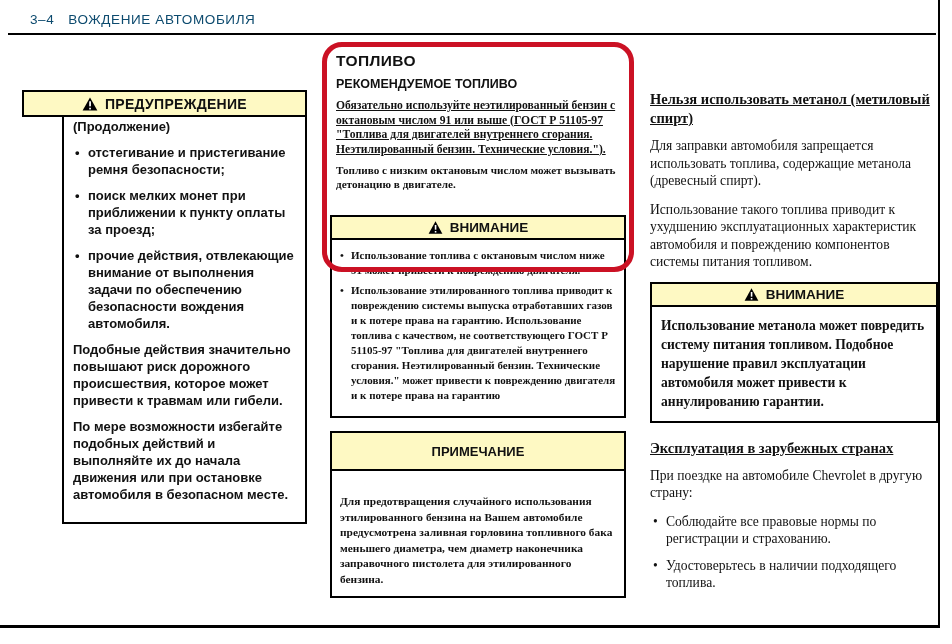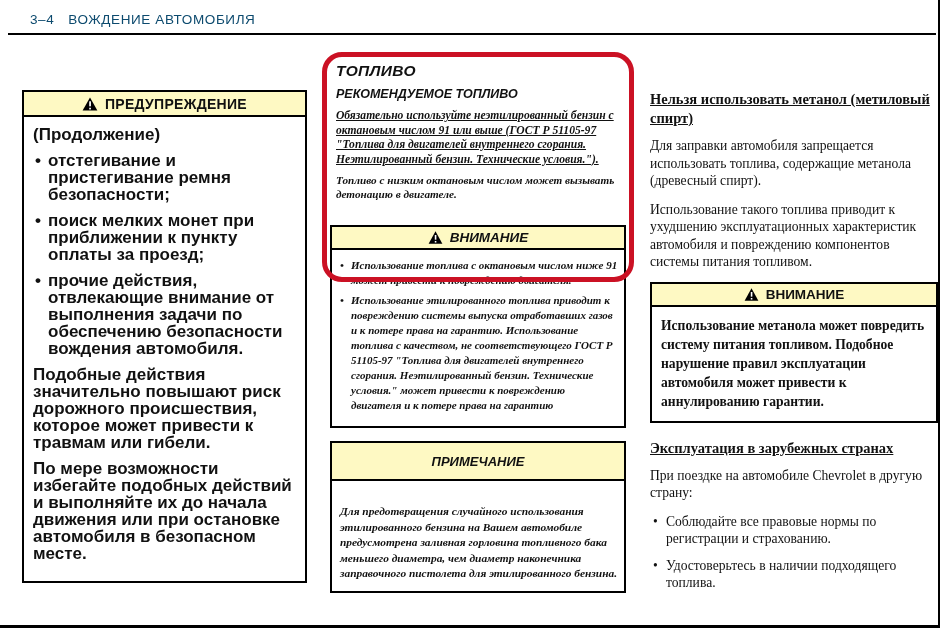--- a/index.html
+++ b/index.html
@@ -24,29 +24,29 @@
   .box { border:2px solid #000; background:#fff; }
   .box-title {
     border:2px solid #000; display:flex; align-items:center; justify-content:center;
     gap:7px; font-weight:bold; background:#fef9c3;
   }
   .warn-icon { display:inline-block; line-height:0; }
 
   
   .col-left { position:absolute; left:22px; top:90px; width:285px; }
   .col-left .box-title { height:27px; font-size:14px; letter-spacing:.3px; }
-  .col-left .box-body { border:2px solid #000; border-top:none; padding:9px 8px 10px 9px;
-    font-size:17px; font-weight:bold; line-height:17px; }
+  .col-left .box-body { border:2px solid #000; border-top:none; padding:1px 8px 10px 9px;
+    font-size:13px; font-weight:bold; line-height:17px;margin-left:40px; }
   .col-left p { margin-bottom:9px; }
   .col-left ul { list-style:none; margin:2px 0 6px 0; }
   .col-left li { position:relative; padding-left:15px; margin-bottom:9px; }
   .col-left li::before { content:"•"; position:absolute; left:2px; }
 
   
-  .col-mid { position:absolute; left:330px; top:60px; width:296px;font-style:italic; }
+  .col-mid { position:absolute; left:330px; top:50px; width:296px; }
   .fuel-area { padding:2px 6px 0 6px; }
   .fuel-title { font-size:15.5px; font-weight:bold; letter-spacing:.4px; margin-bottom:7px; }
   .fuel-sub { font-size:12.5px; font-weight:bold; margin-bottom:8px; }
   .fuel-mandate { font-family:"Liberation Serif", serif; font-size:11.6px; font-weight:bold;
     text-decoration:underline; line-height:14.5px; margin-bottom:6px;margin-top:8px; }
   .fuel-p { font-family:"Liberation Serif", serif; font-size:11.2px; font-weight:600;
     line-height:14px; margin-bottom:6px; }
   .red-annotation {
     position:absolute; left:-8px; top:-8px; width:312px; height:230px;
     border:5px solid #cb1124; border-radius:20px; pointer-events:none; z-index:5;

